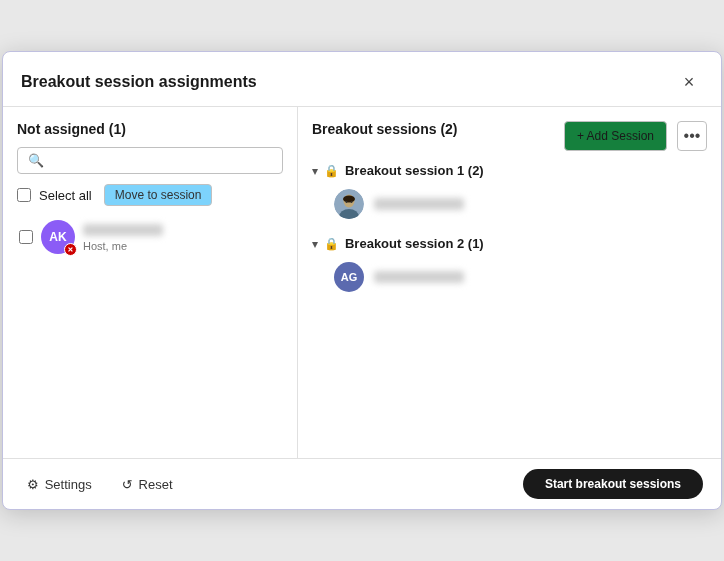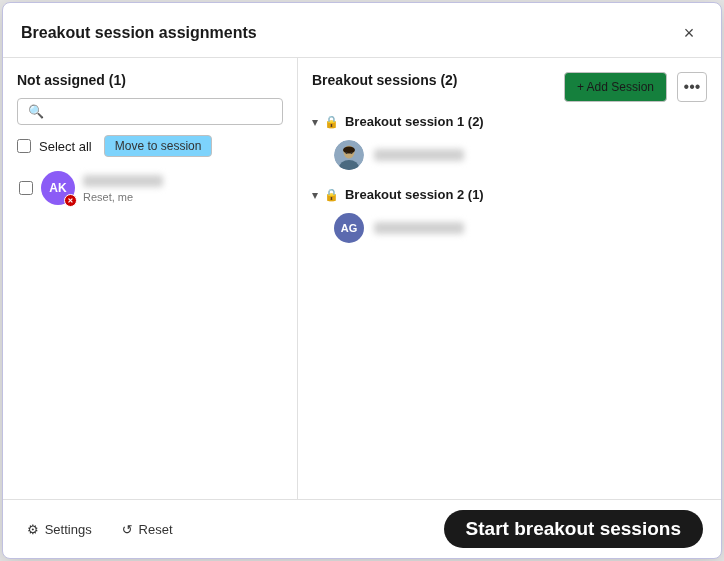--- a/index.html
+++ b/index.html
@@ -8,21 +8,21 @@
       background: #e8e8e8;
       display: flex;
       align-items: center;
       justify-content: center;
       width: 724px;
       height: 561px;
       overflow: hidden;
     }
     .dialog {
       width: 720px;
-      height: 557px;
+      height: 459px;
       background: #fff;
       border-radius: 8px;
       border: 1.5px solid #c0c0e0;
       box-shadow: 0 4px 24px rgba(0,0,0,0.18);
       display: flex;
       flex-direction: column;
       position: relative;
     }
     .dialog-header {
       display: flex;
@@ -298,21 +298,21 @@
       cursor: pointer;
       padding: 4px 6px;
       border-radius: 4px;
     }
     .start-btn {
       background: #1a1a1a;
       color: #fff;
       border: none;
       border-radius: 20px;
       padding: 8px 22px;
-      font-size: 19px;
+      font-size: 12px;
       font-weight: 600;
       cursor: pointer;
     }
 
     .avatar-photo {
       width: 34px;
       height: 34px;
       border-radius: 50%;
       background: #6b7c93;
       display: flex;
@@ -357,21 +357,21 @@
       </div>
 
       <div class="person-row">
         <input type="checkbox" class="person-checkbox" style="">
         <div class="avatar" style="background:#8b5cf6;">
           <span style="font-size:12px;">AK</span>
           <div class="host-badge">✕</div>
         </div>
         <div>
           <div class="person-name-blur"></div>
-          <div class="person-sub">Reset, me</div>
+          <div class="person-sub">Host, me</div>
         </div>
       </div>
     </div>
 
     <div class="right-panel">
       <div class="right-header">
         <span class="breakout-sessions-title">Breakout sessions  (2)</span>
         <button class="add-session-btn">+ Add Session</button>
         <button class="more-btn">•••</button>
       </div>

